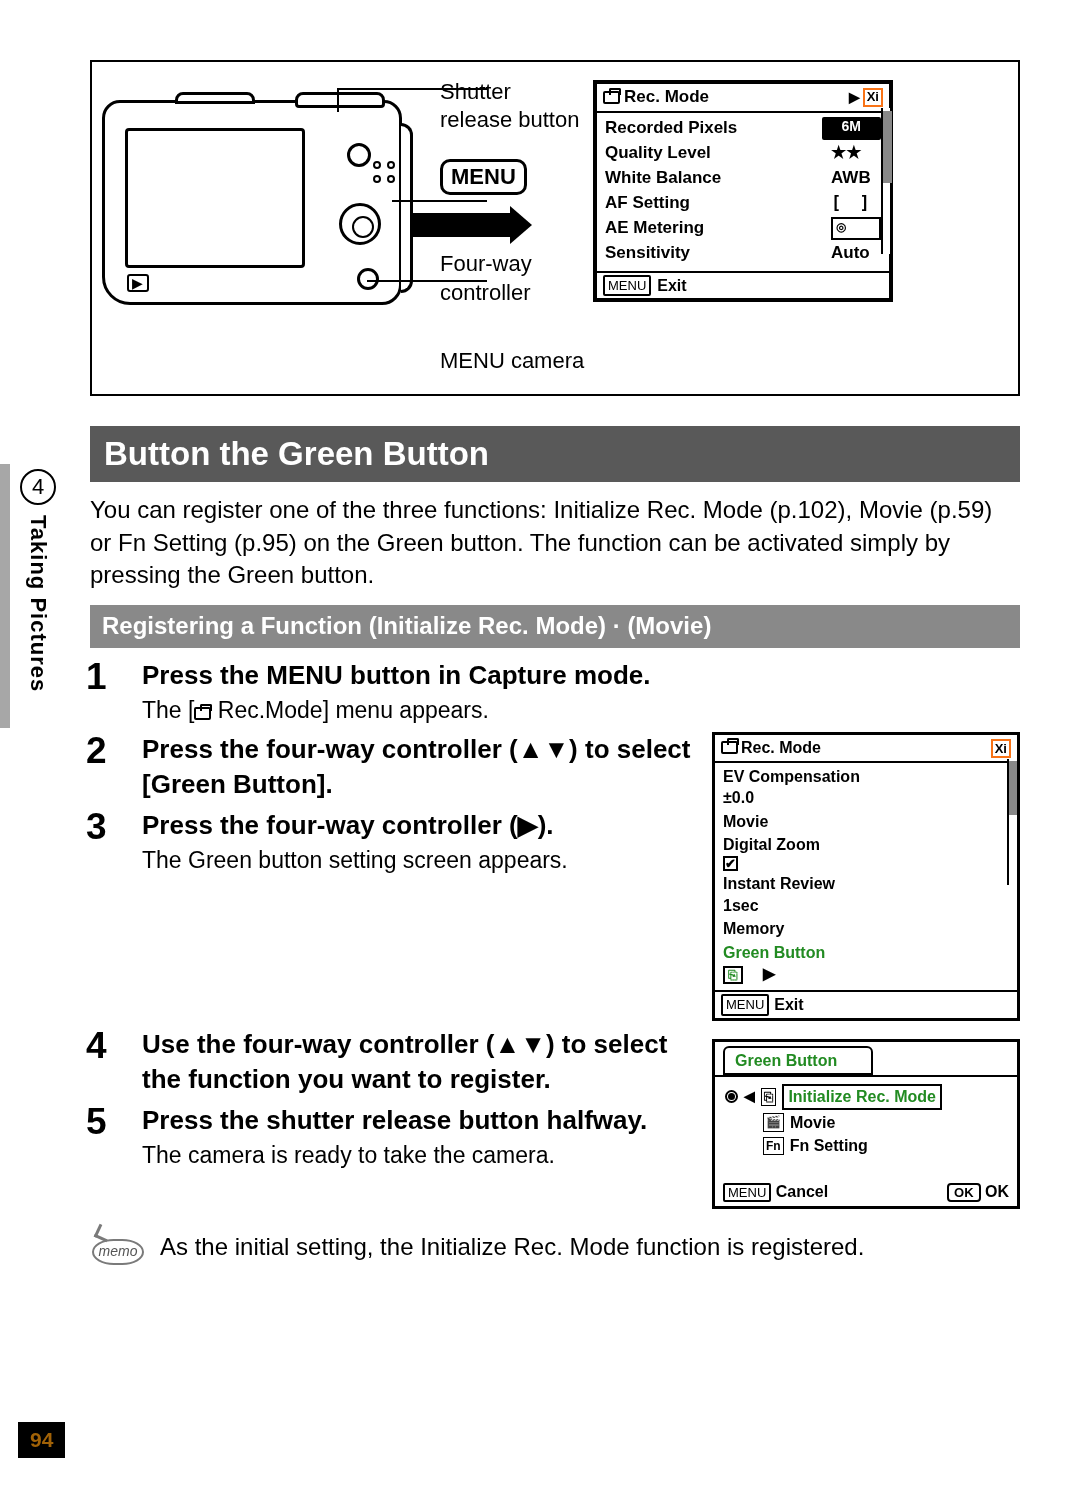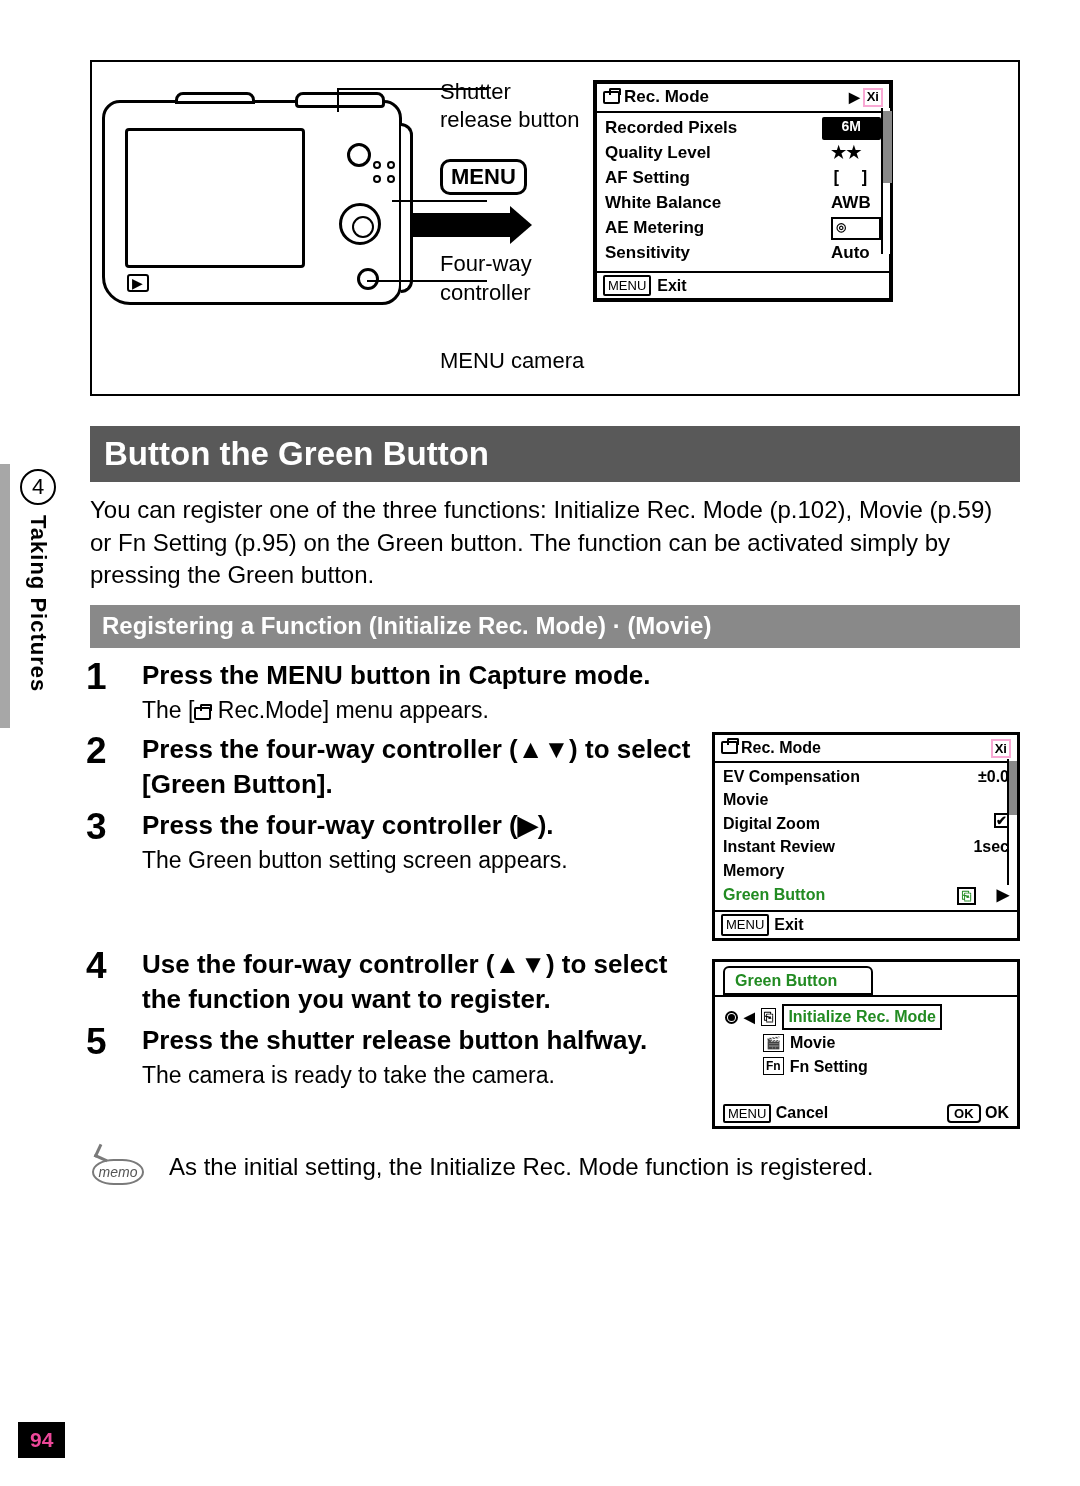--- a/index.html
+++ b/index.html
@@ -93,21 +93,21 @@
   
   .lcd {
     border:4px solid #000; width:300px; font-size:17px; background:#fff;
   }
   .lcd-top .tab {
     display:flex; align-items:center; gap:4px; padding:2px 6px;
     border-bottom:2px solid #000; font-weight:bold;
   }
   .lcd-top .tab .rt{margin-left:auto; display:flex; gap:3px; align-items:center;}
   .tri-r{font-size:14px;}
-  .tool-ico{border:2px solid #f9a8d4; padding:0 2px; font-size:13px; line-height:1.1;}
+  .tool-ico{border:2px solid #f97316; padding:0 2px; font-size:13px; line-height:1.1;}
   .lcd-body{padding:3px 8px 5px 8px;}
   .lcd-row{display:flex; justify-content:space-between; padding:1px 0; font-weight:bold;}
   .lcd-row .val{font-weight:bold; min-width:50px; text-align:left;}
   .pill{background:#000; color:#fff; padding:0 20px; font-size:14px; border-radius:2px;}
   .lcd-scroll{position:absolute; right:3px; top:28px; width:9px; height:146px; background:#fff; border-left:2px solid #000;}
   .lcd-scroll .thumb{position:absolute; top:3px; left:0; width:9px; height:72px; background:#888;}
   .lcd-exit{display:flex; align-items:center; gap:6px; padding:2px 6px; border-top:2px solid #000; font-weight:bold; font-size:16px;}
   .menu-box{border:2px solid #000; padding:0 3px; font-size:13px; font-weight:normal; border-radius:2px;}
   .ok-box{border:2px solid #000; padding:0 5px; font-size:13px; border-radius:4px;}
   .lcd-container{position:relative;}
@@ -146,59 +146,59 @@
   .step .desc{font-size:23px; margin-top:2px;}
   .two-col{display:flex; gap:16px; align-items:flex-start;}
   .two-col .left{flex:1;}
   .two-col .right{width:308px; flex-shrink:0;}
 
   
   .lcd2{border:3px solid #000; width:308px; font-size:16px; position:relative; background:#fff;}
   .lcd2 .tab{display:flex; align-items:center; gap:3px; padding:2px 6px; border-bottom:2px solid #000; font-weight:bold;}
   .lcd2 .tab .rt{margin-left:auto;}
   .lcd2 .body{padding:2px 8px 4px 8px;}
-  .lcd2 .row{display:flex; justify-content:space-between; padding:1px 0; font-weight:bold;}
+  .lcd2 .row{display:flex; justify-content:space-between; padding:1px 0; font-weight:bold;flex-direction:column;}
   .lcd2 .row.hl{color:#228b22;}
   .lcd2 .row.hl .arrow{color:#000;}
   .lcd2 .scroll{position:absolute; right:2px; top:24px; width:8px; height:126px; border-left:2px solid #000;}
   .lcd2 .scroll .th{position:absolute; top:2px; width:8px; height:54px; background:#888;}
   .lcd2 .exit{display:flex; align-items:center; gap:5px; border-top:2px solid #000; padding:2px 6px; font-weight:bold;}
 
   
   .lcd3{border:3px solid #000; width:308px; font-size:16px; position:relative; background:#fff; margin-top:12px;}
   .lcd3 .tab{padding:2px 10px; border:2px solid #000; border-bottom:2px solid #000; border-radius:6px 6px 0 0; width:150px; margin:4px 0 0 8px; font-weight:bold; background:#fff; color:#228b22;}
   .lcd3 .body{border-top:2px solid #000; padding:6px 8px 48px 10px;}
   .lcd3 .opt{display:flex; align-items:center; gap:6px; padding:1px 0; font-weight:bold;}
   .lcd3 .radio{width:13px; height:13px; border:2px solid #000; border-radius:50%; display:inline-flex; align-items:center; justify-content:center;}
   .lcd3 .radio.sel:after{content:""; width:7px; height:7px; background:#000; border-radius:50%;}
   .lcd3 .opt .lbl.boxed{border:2px solid #000; padding:0 4px; color:#228b22;}
   .lcd3 .tri{font-size:14px;}
   .lcd3 .ico{border:1px solid #000; font-size:12px; padding:0 2px;}
   .lcd3 .foot{position:absolute; bottom:3px; left:8px; right:8px; display:flex; justify-content:space-between; font-weight:bold;align-items:flex-end;}
 
   
-  .memo-row{display:flex; gap:23px; align-items:flex-start; margin-top:22px;}
+  .memo-row{display:flex; gap:14px; align-items:flex-start; margin-top:22px;}
   .memo-ico{
     width:56px; height:34px; position:relative; flex-shrink:0;
   }
   .memo-ico .oval{
     position:absolute; bottom:0; left:2px; width:52px; height:26px;
     border:2px solid #7a7a7a; border-radius:50%/60%;
     display:flex; align-items:center; justify-content:center;
     font-size:14px; color:#555; font-style:italic;
   }
   .memo-ico .pin{
     position:absolute; top:-5px; left:6px; width:14px; height:14px;
     border-left:3px solid #7a7a7a; border-bottom:3px solid #7a7a7a;
     transform:rotate(25deg);
   }
 
   .page-num{
     position:absolute; left:18px; bottom:28px;
-    background:#000; color:#ec4899; font-weight:bold; padding:4px 12px; font-size:21px;
+    background:#000; color:#a16207; font-weight:bold; padding:4px 12px; font-size:21px;
   }
 
   .camera-icon{display:inline-block; width:17px; height:13px; border:2px solid #000; border-radius:2px; position:relative;}
   .camera-icon:before{content:""; position:absolute; top:-5px; left:4px; width:8px; height:5px; border:2px solid #000; border-bottom:none; border-radius:2px 2px 0 0;}
   .chk{border:2px solid #000; width:15px; height:15px; display:inline-flex; align-items:center; justify-content:center; font-size:13px; line-height:1;}
   .af-box{display:inline-block; font-family:monospace; letter-spacing:4px;}
   .meter-ico{border:2px solid #000; padding:0 3px; font-size:12px;}
   .green-ico{border:2px solid #000; padding:0 3px; font-size:12px;}
 </style>
 </head>
@@ -257,26 +257,26 @@
         <div class="lcd-body">
           <div class="lcd-row">
               <span>Recorded Pixels</span>
               <span class="pill">6M</span>
             </div>
           <div class="lcd-row">
               <span>Quality Level</span>
               <span class="val">★★</span>
             </div>
           <div class="lcd-row">
+              <span>White Balance</span>
+              <span class="val">AWB</span>
+            </div>
+          <div class="lcd-row">
               <span>AF Setting</span>
               <span class="val af-box">[  ]</span>
-            </div>
-          <div class="lcd-row">
-              <span>White Balance</span>
-              <span class="val">AWB</span>
             </div>
           <div class="lcd-row">
               <span>AE Metering</span>
               <span class="val meter-ico">◎</span>
             </div>
           <div class="lcd-row">
               <span>Sensitivity</span>
               <span class="val">Auto</span>
             </div>
         </div>

